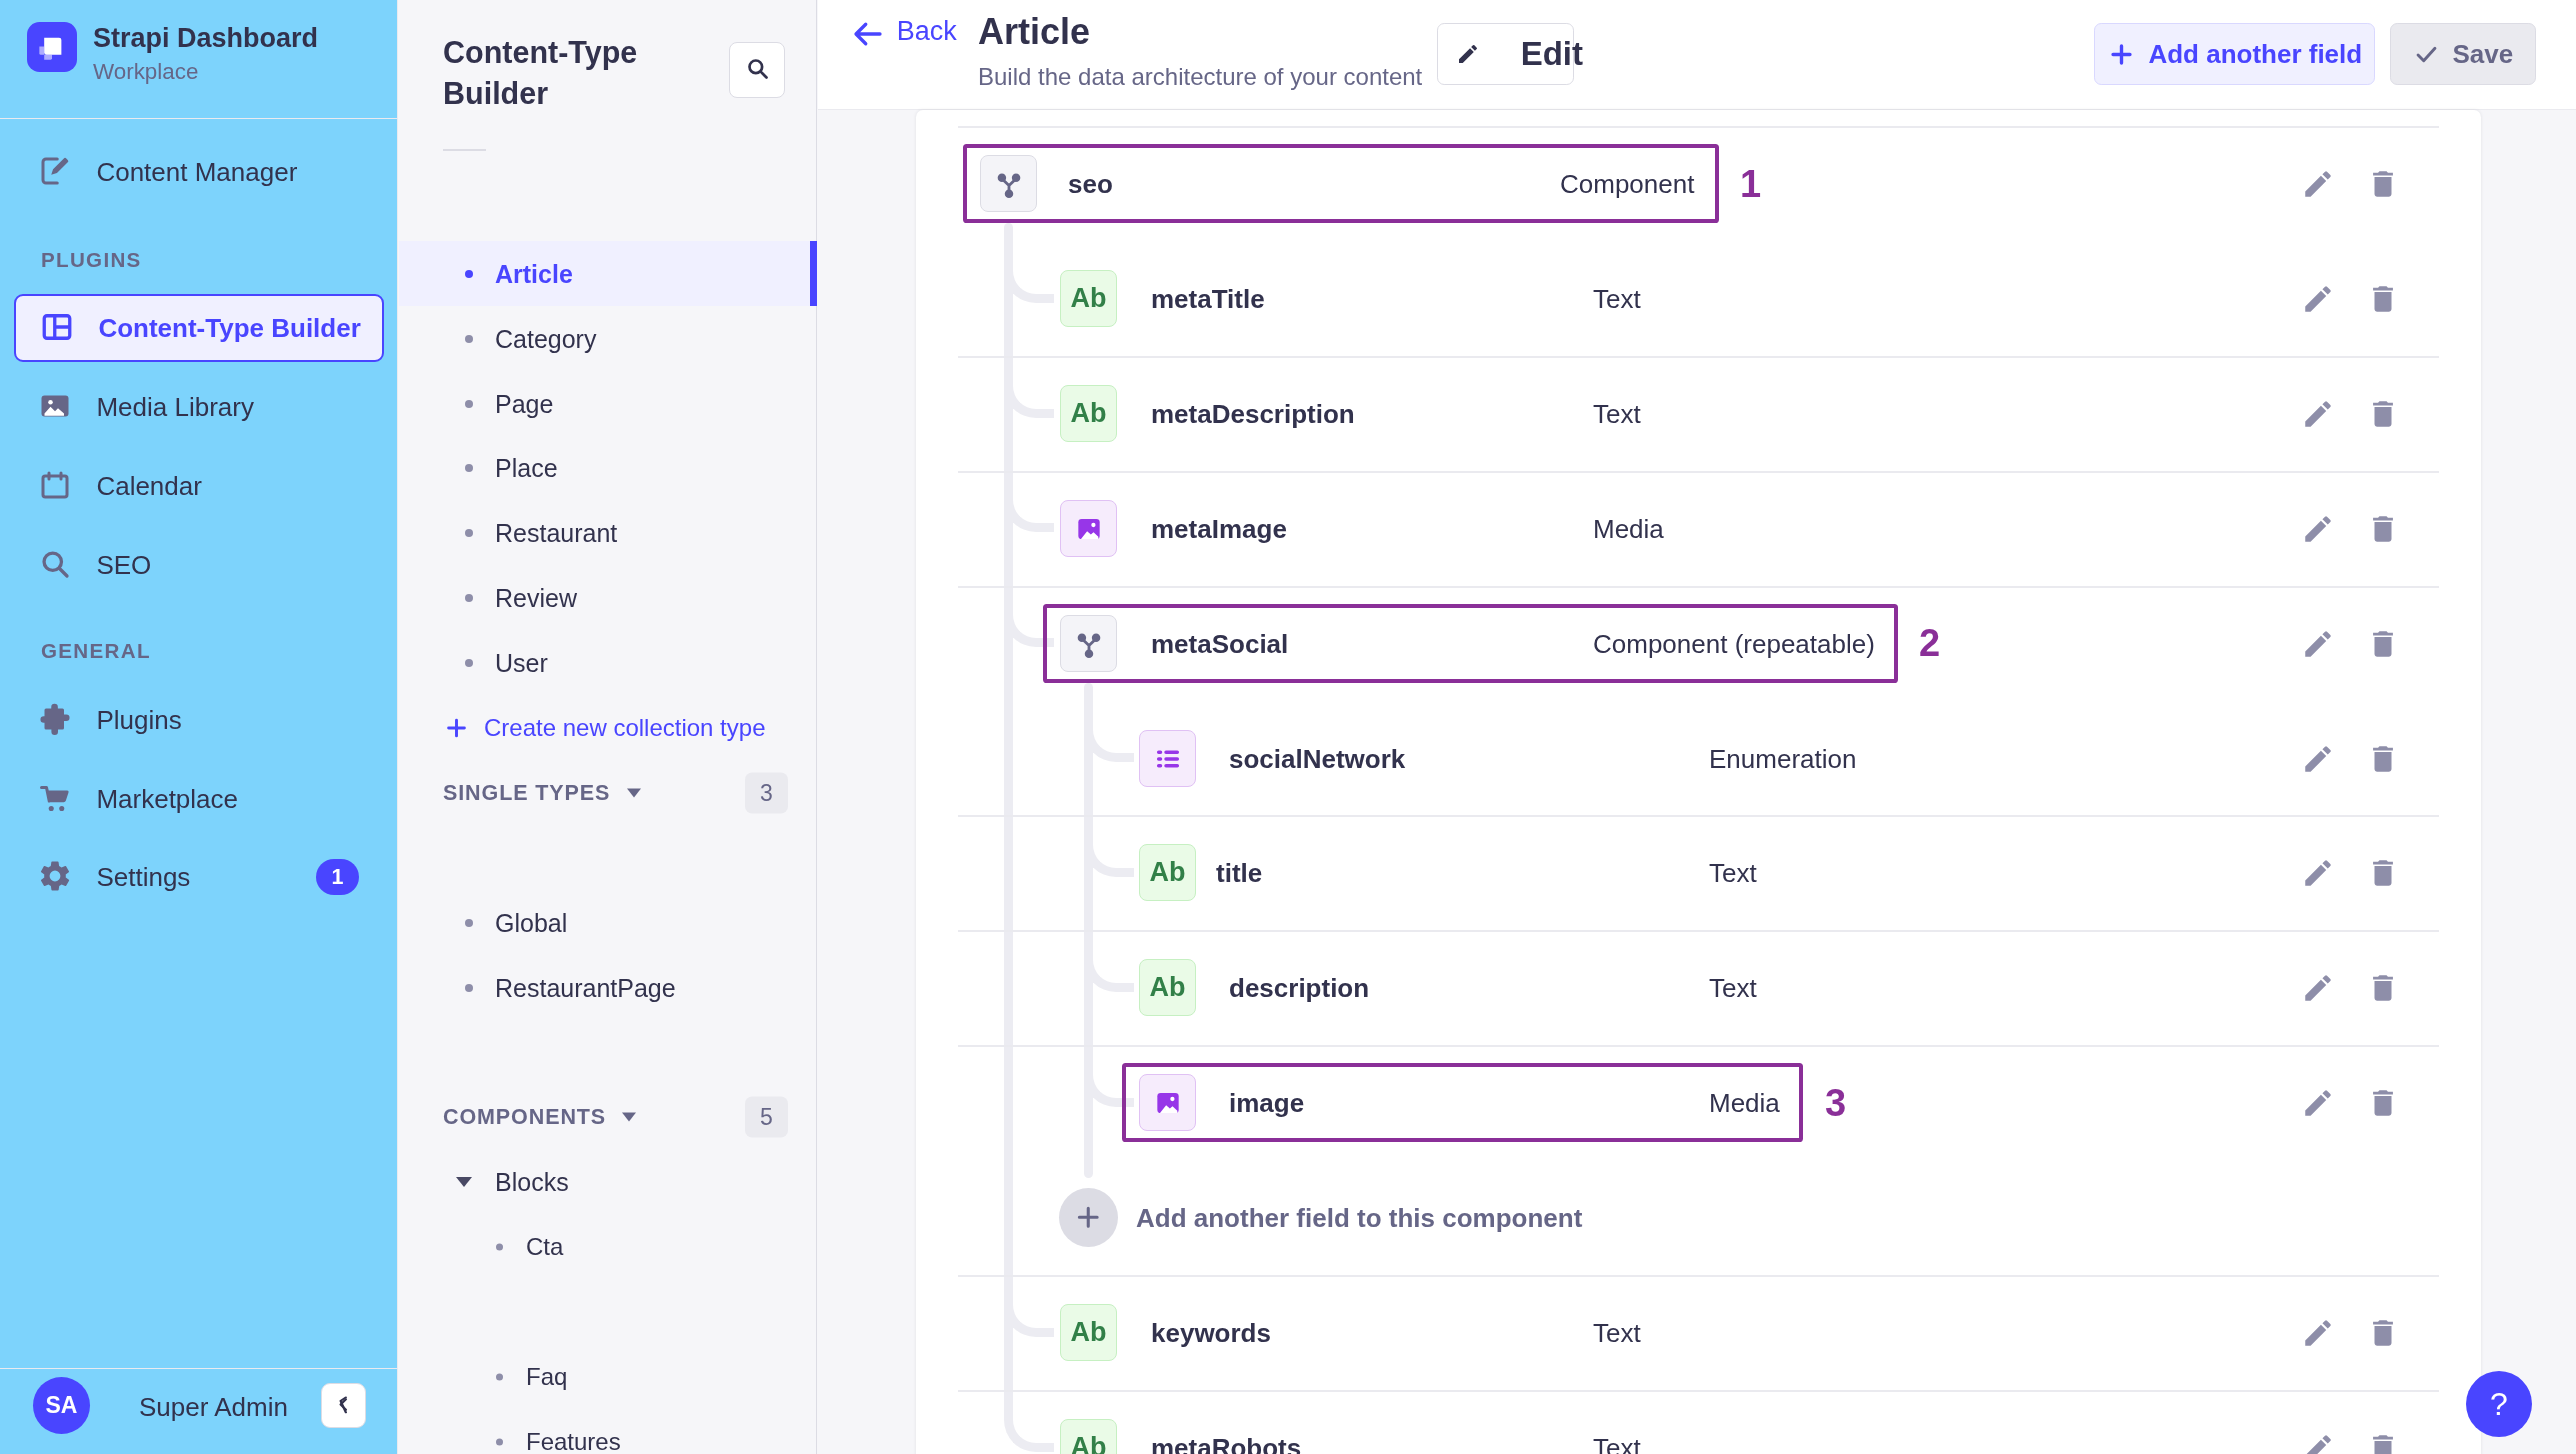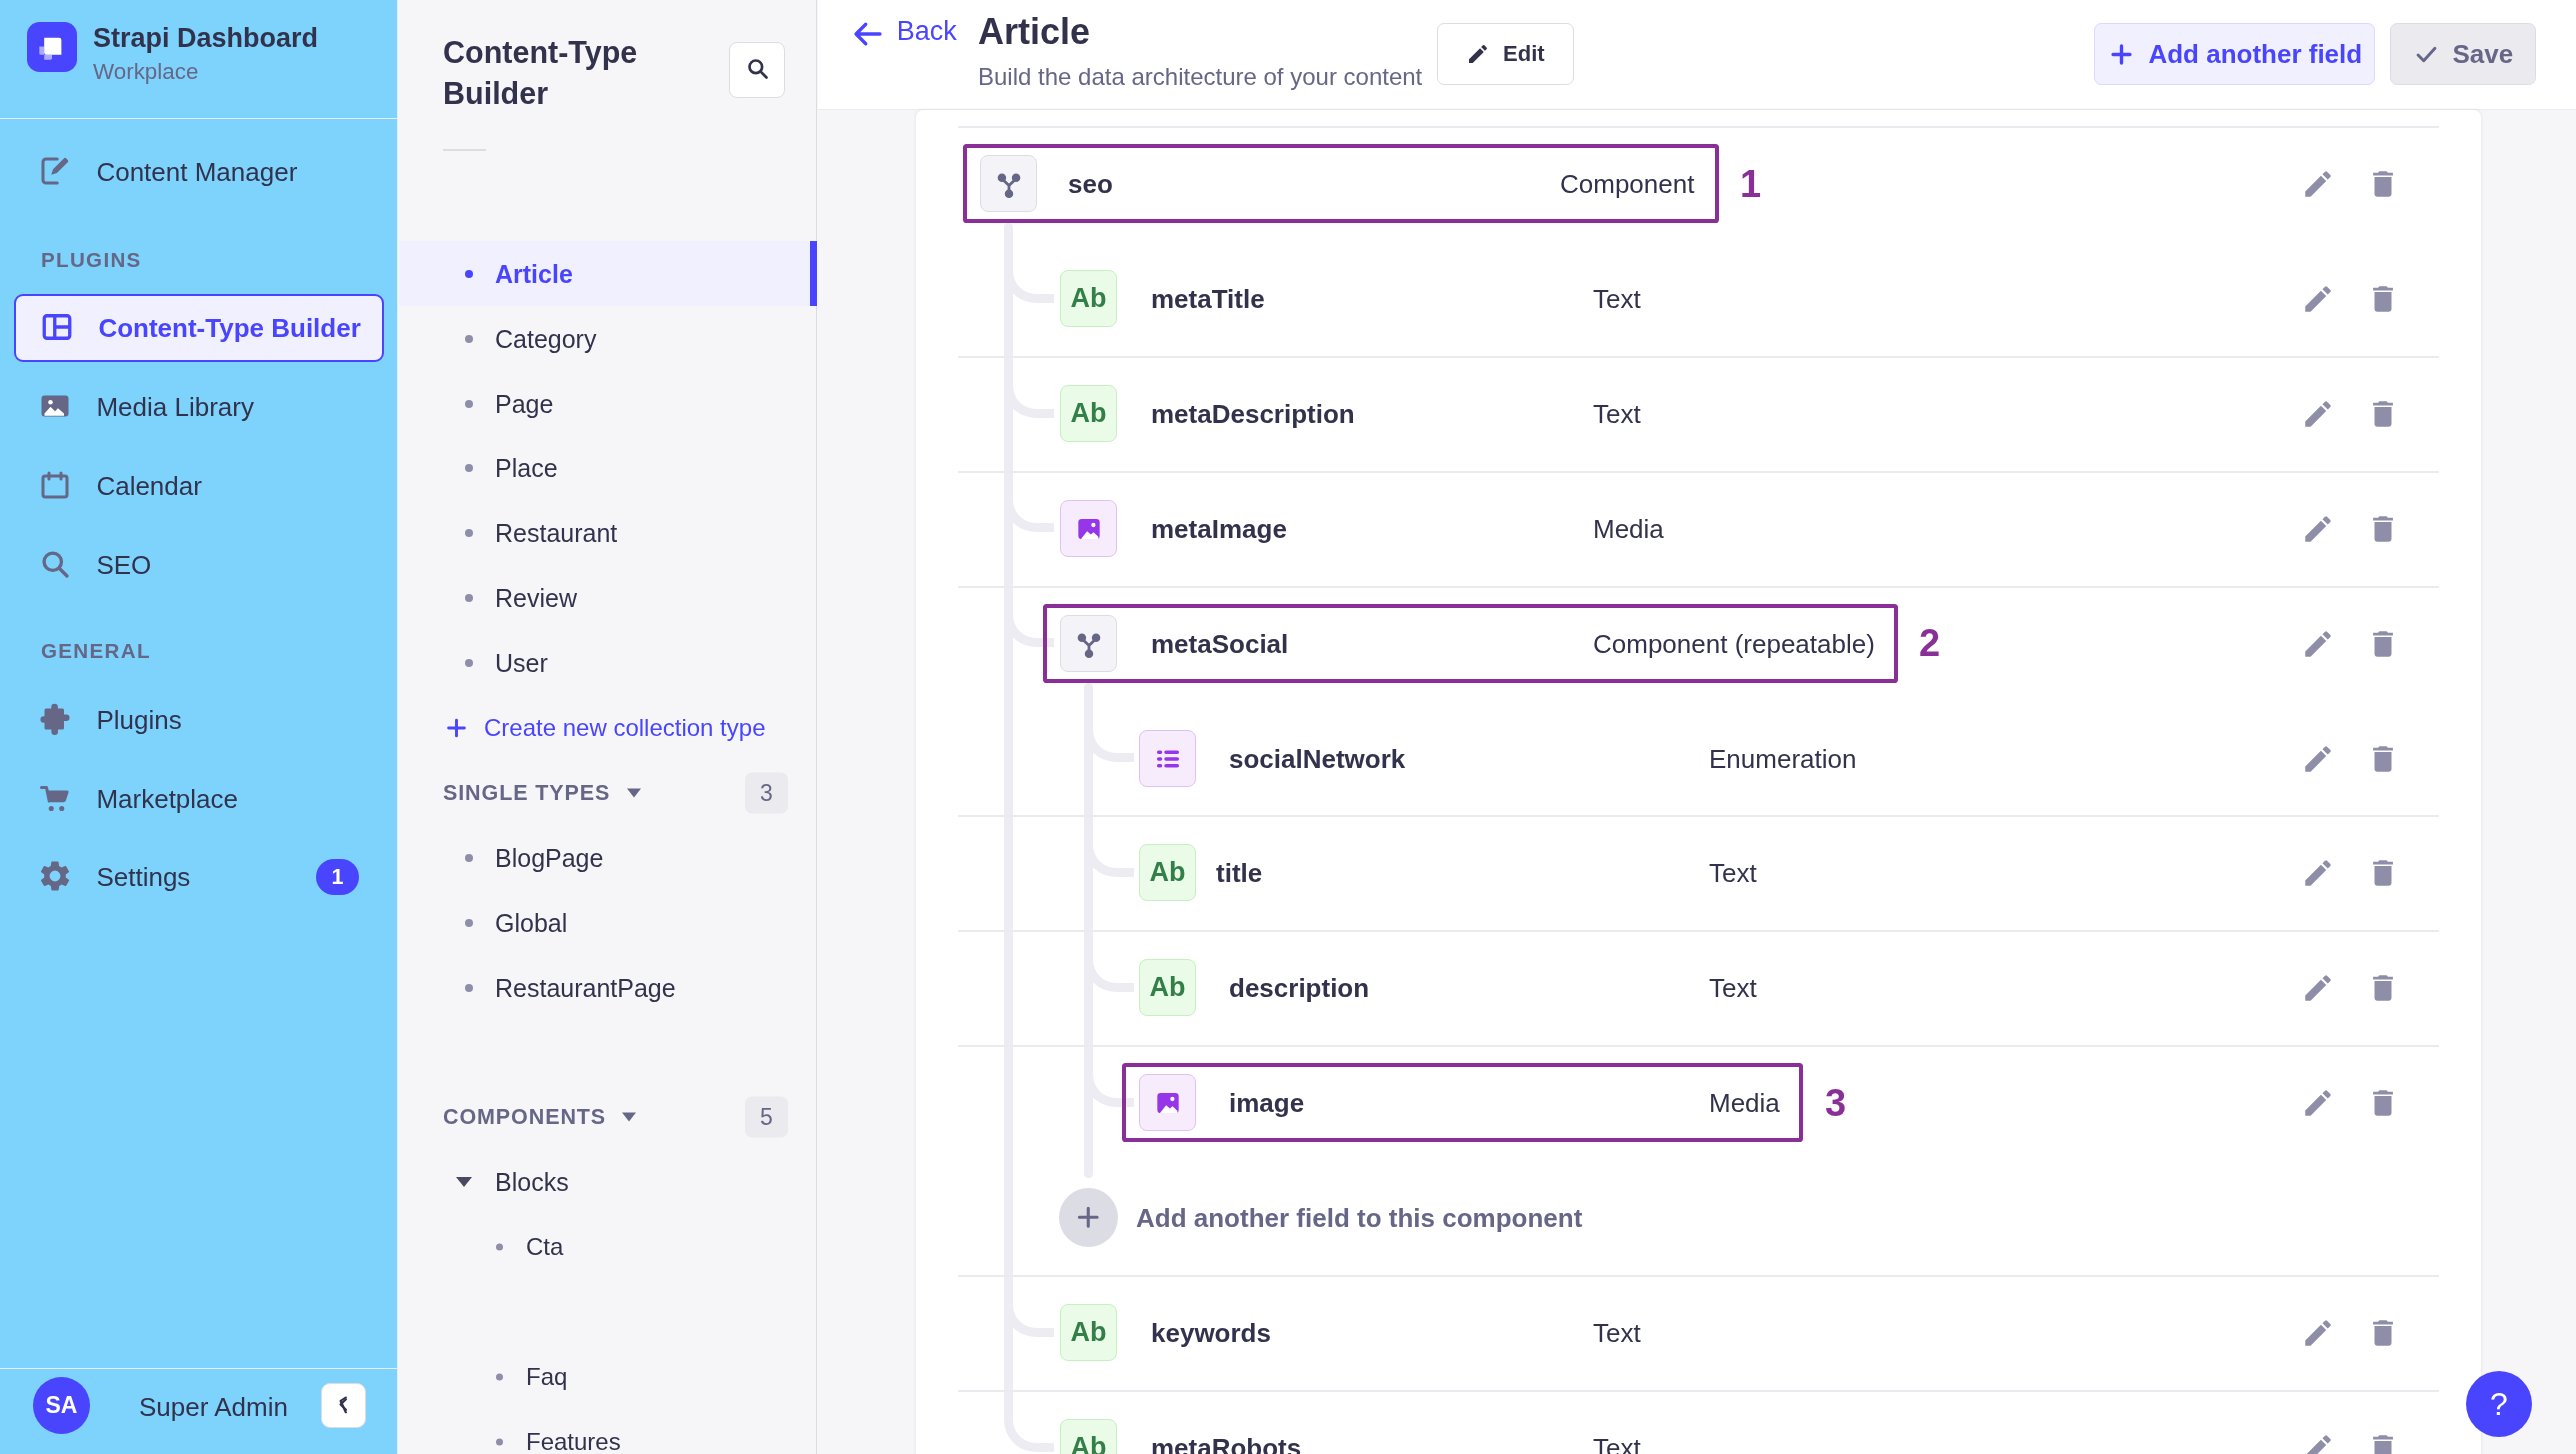--- a/index.html
+++ b/index.html
@@ -45,21 +45,21 @@
   .sn-plus{position:absolute;left:44px;top:50%;transform:translateY(-50%);display:flex;}
   .sn-create-label{position:absolute;left:85px;top:50%;transform:translateY(-50%);font-size:24px;font-weight:500;color:#4945ff;}
   .sn-active-bar{position:absolute;right:-0.9px;top:0;width:7.2px;height:65px;background:#4945ff;}
   
   #main-header{position:absolute;left:818px;top:0;width:1758px;height:110px;background:#fff;border-bottom:0.9px solid #eaeaef;box-sizing:border-box;}
   .back-btn{position:absolute;left:32px;top:16px;display:flex;align-items:flex-start;gap:10.8px;cursor:pointer;background:none;border:none;padding:0;}
   .back-label{font-size:27px;font-weight:500;color:#4945ff;font-family:"Liberation Sans",sans-serif;}
   .page-title{position:absolute;left:160px;top:10.8px;font-size:36px;font-weight:700;color:#32324d;}
   .page-subtitle{position:absolute;left:160px;top:63px;font-size:24px;color:#666687;}
   .edit-btn{position:absolute;left:619px;top:23px;width:137px;height:62px;background:#fff;border:0.9px solid #dcdce4;border-radius:7.2px;display:flex;align-items:center;justify-content:center;gap:12.6px;cursor:pointer;font-family:"Liberation Sans",sans-serif;}
-  .edit-btn span{font-size:22px;font-weight:600;color:#32324d;}
+  .edit-btn span{font-size:33px;font-weight:600;color:#32324d;margin-left:28px;}
   .addfield-btn{position:absolute;left:1276px;top:23px;width:281px;height:62px;background:#f0f0ff;border:0.9px solid #d9d8ff;border-radius:7.2px;display:flex;align-items:center;justify-content:center;gap:12.6px;cursor:pointer;font-family:"Liberation Sans",sans-serif;}
   .addfield-btn span{font-size:26px;font-weight:600;color:#4945ff;}
   .save-btn{position:absolute;left:1572px;top:23px;width:146px;height:62px;background:#eaeaef;border:0.9px solid #dcdce4;border-radius:7.2px;display:flex;align-items:center;justify-content:center;gap:12.6px;cursor:pointer;font-family:"Liberation Sans",sans-serif;}
   .save-btn span{font-size:26px;font-weight:600;color:#666687;}
   
   #fields-card{position:absolute;left:916px;top:110px;width:1565px;height:1345px;background:#fff;border-radius:7.2px 7.2px 0 0;box-shadow:0 0.9px 3.6px rgba(33,33,52,.1);overflow:hidden;}
   .row-divider{position:absolute;left:42px;width:1481px;height:1.8px;background:#eaeaef;}
   .tree-vline{position:absolute;width:9px;border-radius:4.5px;background:#ececf2;}
   .tree-curve{position:absolute;box-sizing:border-box;border-left:9px solid #ececf2;border-bottom:9px solid #ececf2;border-bottom-left-radius:32px;}
   .field-row{position:absolute;left:0;width:1565px;height:115px;}
@@ -219,24 +219,20 @@
           <svg viewBox="0 0 24 24" width="27" height="27" fill="none" stroke="#4945ff" stroke-width="2.6" stroke-linecap="round">
             <path d="M12 5v14M5 12h14"></path>
           </svg>
         </span>
         <span class="sn-create-label">Create new collection type</span>
       </div>
       <div class="sn-row" style="top: 760px;">
         <span class="sn-header-label">SINGLE TYPES</span>
         <span class="sn-chevron" style="left: 228px;"></span>
         <span class="sn-badge">3</span>
-      </div>
-      <div class="sn-row" style="top: 825px;">
-        <span class="sn-bullet"></span>
-        <span class="sn-item-label">BlogPage</span>
       </div>
       <div class="sn-row" style="top: 890px;">
         <span class="sn-bullet"></span>
         <span class="sn-item-label">Global</span>
       </div>
       <div class="sn-row" style="top: 955px;">
         <span class="sn-bullet"></span>
         <span class="sn-item-label">RestaurantPage</span>
       </div>
       <div class="sn-row" style="top: 1084px;">

